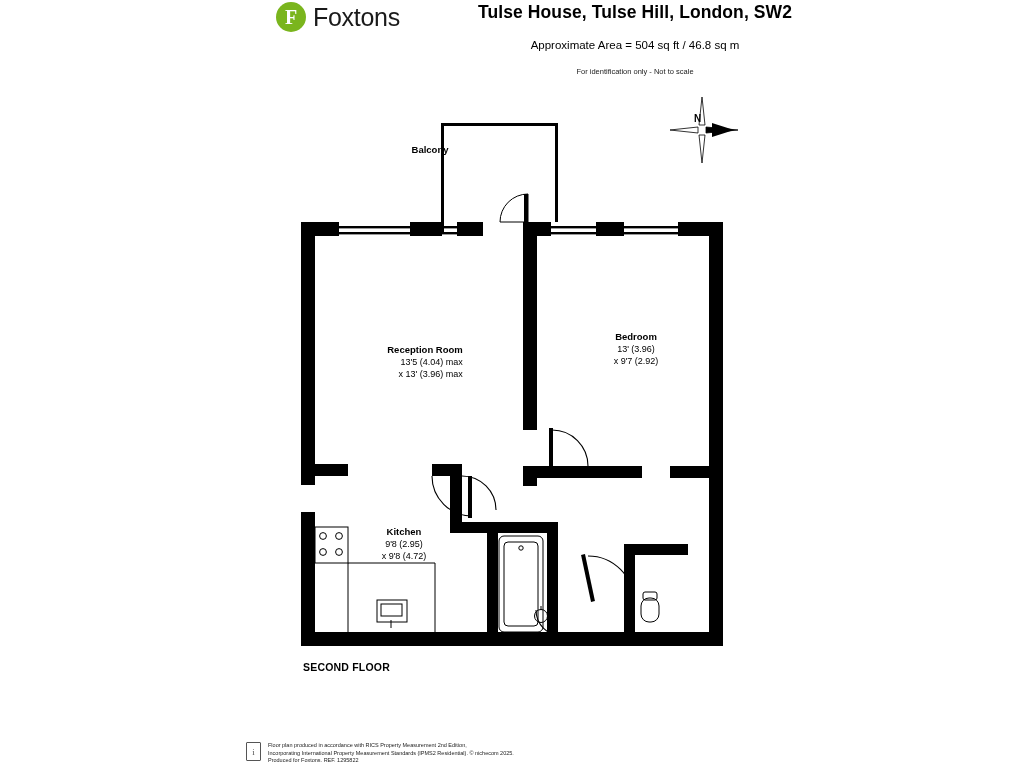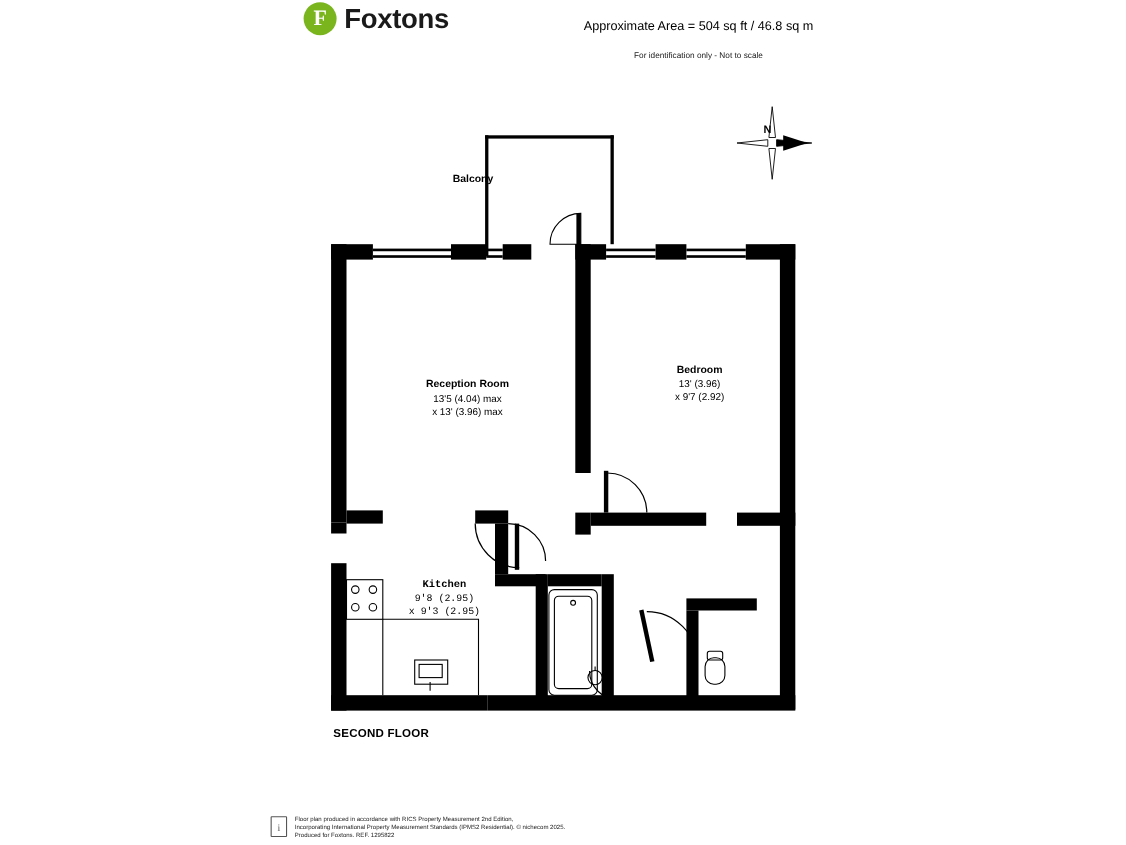--- a/index.html
+++ b/index.html
@@ -34,21 +34,21 @@
     align-items: center;
     justify-content: center;
     color: #ffffff;
     font-weight: bold;
     font-size: 20px;
     font-family: "Liberation Serif", serif;
     line-height: 1;
   }
   .brand-name {
     font-size: 25px;
-    font-weight: bold;
+    font-weight: normal;
     letter-spacing: -0.3px;
     color: #1a1a1a;
   }
 
   .title-block {
     position: absolute;
     left: 400px;
     top: 2px;
     width: 470px;
     text-align: center;
@@ -144,20 +144,21 @@
 <body>
 
 <div class="brand">
   <div class="brand-logo">
     <span>F</span>
   </div>
   <div class="brand-name">Foxtons</div>
 </div>
 
 <div class="title-block">
+  <div class="title-main">Tulse House, Tulse Hill, London, SW2</div>
   <div class="title-area">Approximate Area = 504 sq ft / 46.8 sq m</div>
   <div class="title-note">For identification only - Not to scale</div>
 </div>
 
 <div class="compass">
   <svg width="72" height="72" viewBox="0 0 72 72">
 
     <polygon points="31,30 34,2 37,30" fill="#ffffff" stroke="#000000" stroke-width="0.8"></polygon>
     <polygon points="31,40 34,68 37,40" fill="#ffffff" stroke="#000000" stroke-width="0.8"></polygon>
 
@@ -259,40 +260,40 @@
     <circle cx="521" cy="548" r="2.2"></circle>
 
     <circle cx="541" cy="616" r="6.5"></circle>
     <line x1="541" y1="606" x2="541" y2="610"></line>
 
     <rect x="641" y="598" width="18" height="24" rx="8"></rect>
     <rect x="643" y="592" width="14" height="8" rx="2"></rect>
   </g>
 </svg>
 
-<div class="plan-label" style="left:430px; top:157px; transform:translateX(-50%);">
+<div class="plan-label" style="left:430px; top:144px; transform:translateX(-50%);">
   <div class="lname">Balcony</div>
 </div>
 
-<div class="plan-label" style="left:425px; top:344px; transform:translateX(-50%);">
+<div class="plan-label" style="left:425px; top:344px; transform:translateX(-50%);text-align:right;">
   <div class="lname">Reception Room</div>
   <div>13'5 (4.04) max</div>
   <div>x 13' (3.96) max</div>
 </div>
 
 <div class="plan-label" style="left:636px; top:331px; transform:translateX(-50%);">
   <div class="lname">Bedroom</div>
   <div>13' (3.96)</div>
   <div>x 9'7 (2.92)</div>
 </div>
 
-<div class="plan-label" style="left:404px; top:526px; transform:translateX(-50%);font-family:Liberation Mono, monospace;">
+<div class="plan-label" style="left:404px; top:526px; transform:translateX(-50%);">
   <div class="lname">Kitchen</div>
   <div>9'8 (2.95)</div>
-  <div>x 9'3 (2.95)</div>
+  <div>x 9'8 (4.72)</div>
 </div>
 
 <div class="floor-title">SECOND FLOOR</div>
 
 <div class="footer">
   <div class="footer-badge">
     <span>i</span>
   </div>
   <div class="footer-text">
     <div>Floor plan produced in accordance with RICS Property Measurement 2nd Edition,</div>

